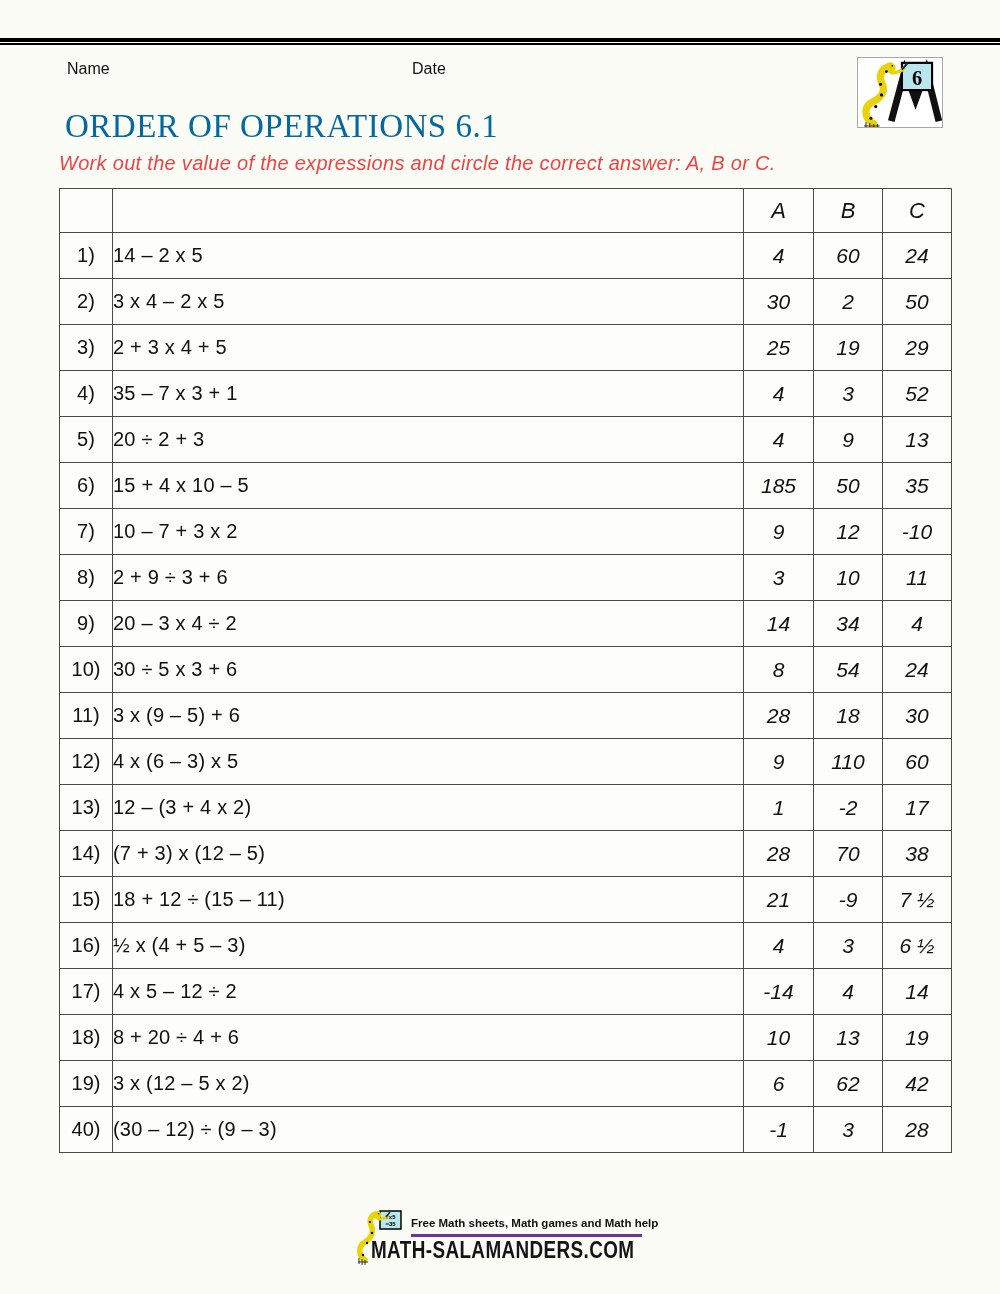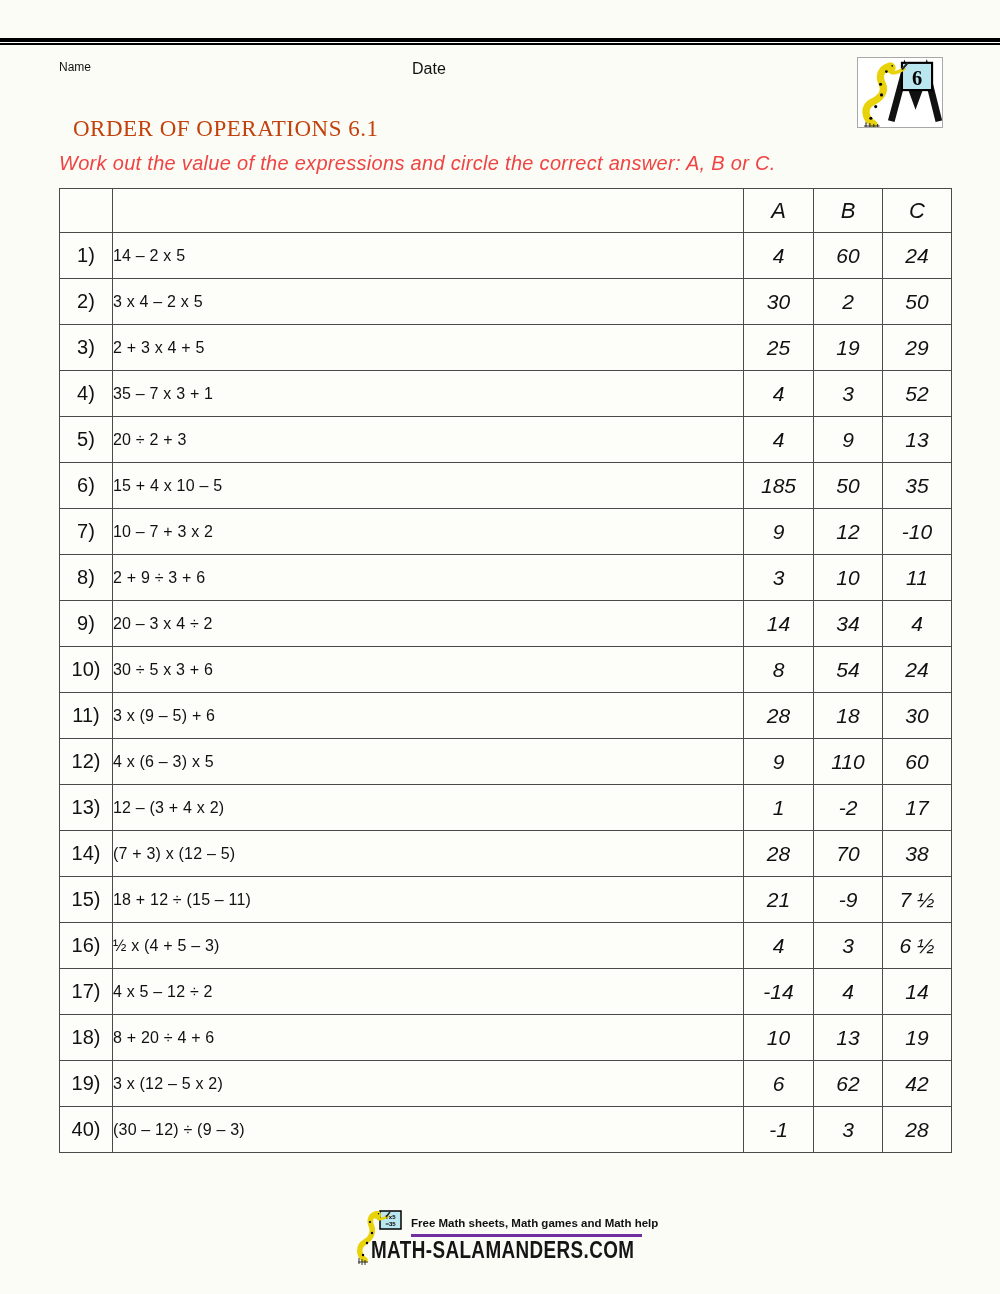--- a/index.html
+++ b/index.html
@@ -15,42 +15,42 @@
     background: #fcfcf6;
     overflow: hidden;
   }
   
   .top-rule {
     position: absolute; left: 0; top: 38px;
     width: 1000px; height: 7px;
     background: linear-gradient(#000 0 4px, #fff 4px 5px, #000 5px 7px);
   }
   .name-label {
-    position: absolute; left: 59px; top: 60px;
-    font-size: 12px;
+    position: absolute; left: 67px; top: 60px;
+    font-size: 16px;
   }
   .date-label {
     position: absolute; left: 412px; top: 60px;
     font-size: 16px;
   }
   .grade-logo {
     position: absolute; left: 857px; top: 57px;
     width: 86px; height: 71px;
     background: #fff;
     border: 1px solid #a8a8a8;
   }
   .grade-logo svg { display: block; width: 100%; height: 100%; }
   .page-title {
     position: absolute; left: 57px; top: 100px;
-    margin: 16px;
+    margin: 8px;
     font-family: "Liberation Serif", serif;
     font-weight: 400;
-    font-size: 23px;
+    font-size: 33px;
     letter-spacing: 0.5px;
-    color: #c2410c;
+    color: #0369a1;
     white-space: nowrap;
   }
   .instruction {
     position: absolute; left: 59px; top: 152px;
     font-style: italic;
     font-size: 20px;
     letter-spacing: 0.3px;
     color: #ef4444;
     white-space: nowrap;
   }
@@ -66,21 +66,21 @@
     background: #fdfdfa;
   }
   table.problems thead th { height: 44px; font-weight: 400; }
   table.problems tbody td { height: 46px; }
   td.num {
     text-align: center;
     font-size: 20px;
   }
   td.expr {
     padding-left: 9px;
-    font-size: 16px;
+    font-size: 20px;
     letter-spacing: 0.2px;
     margin-left: 17px;
   }
   .ans, th.ans-h {
     text-align: center;
     font-style: italic;
     font-size: 21px;
   }
   th.ans-h { font-size: 22px; }
   

